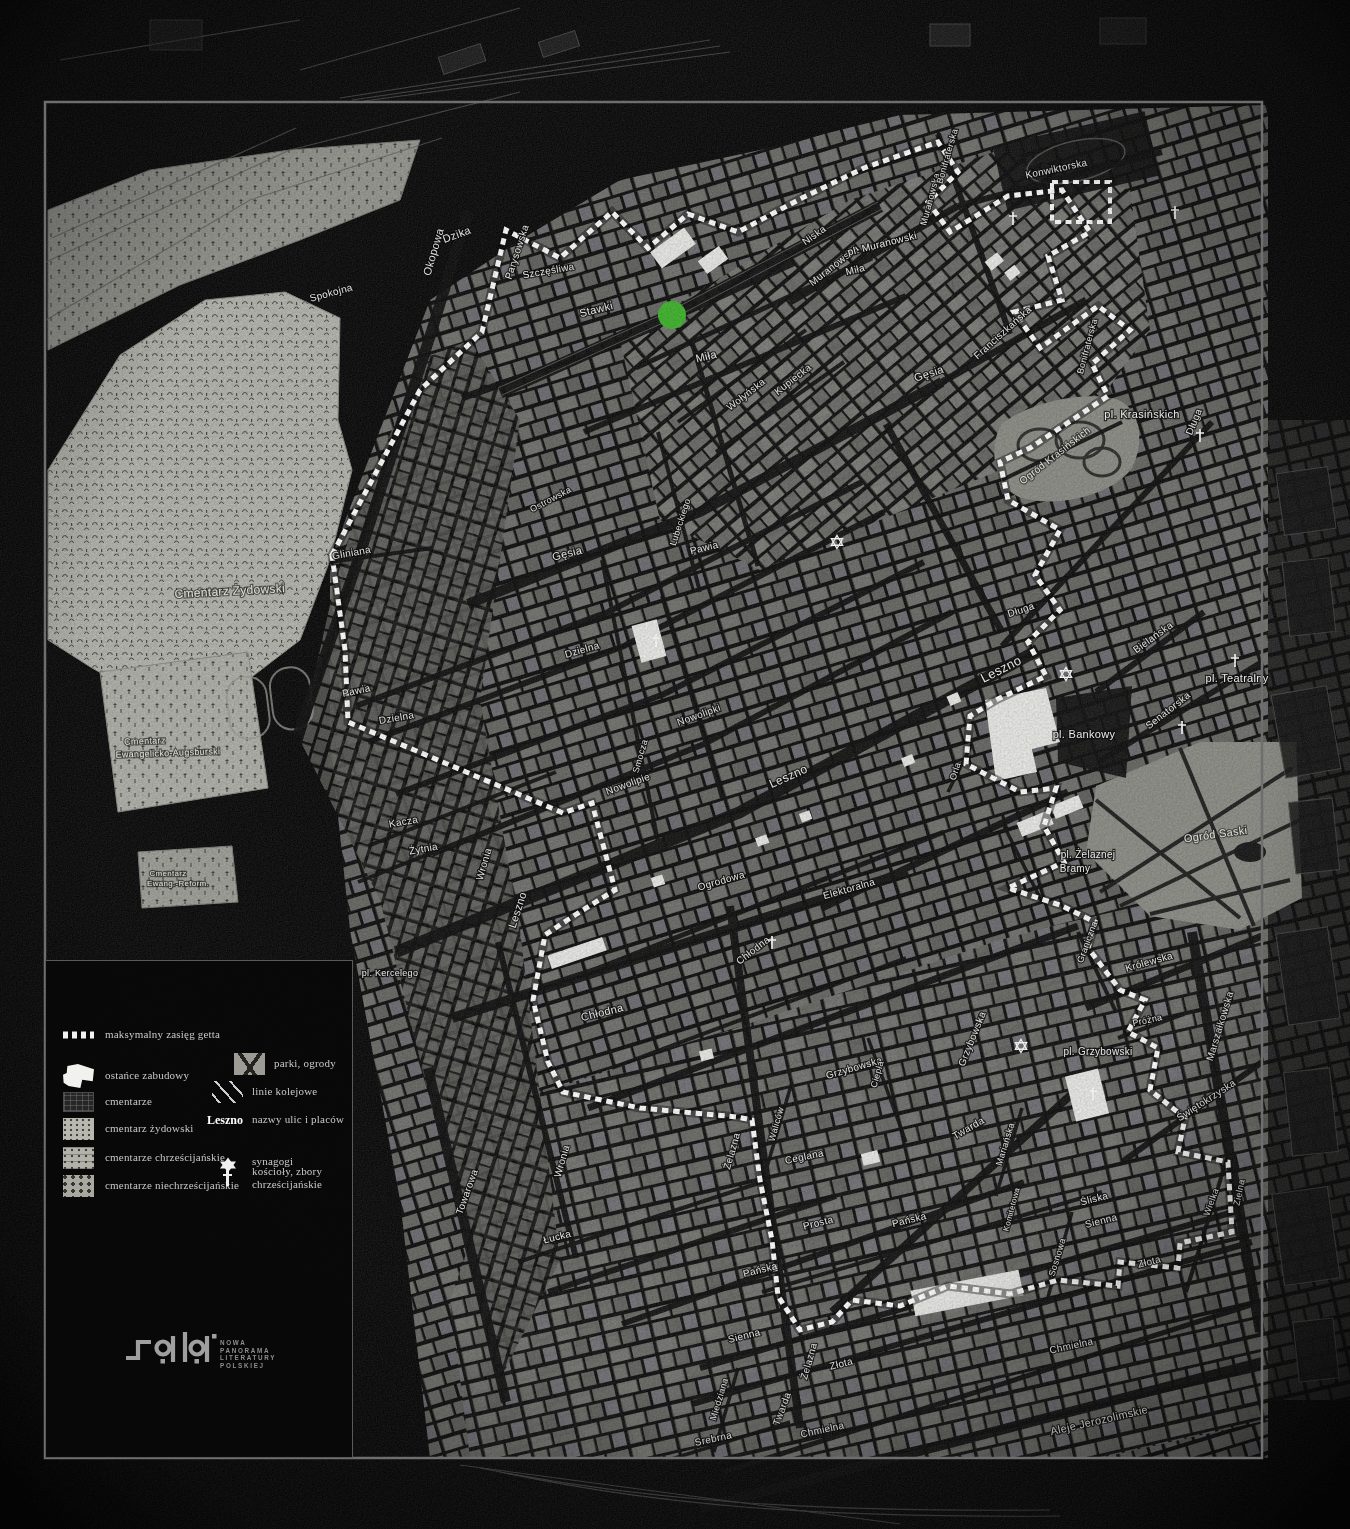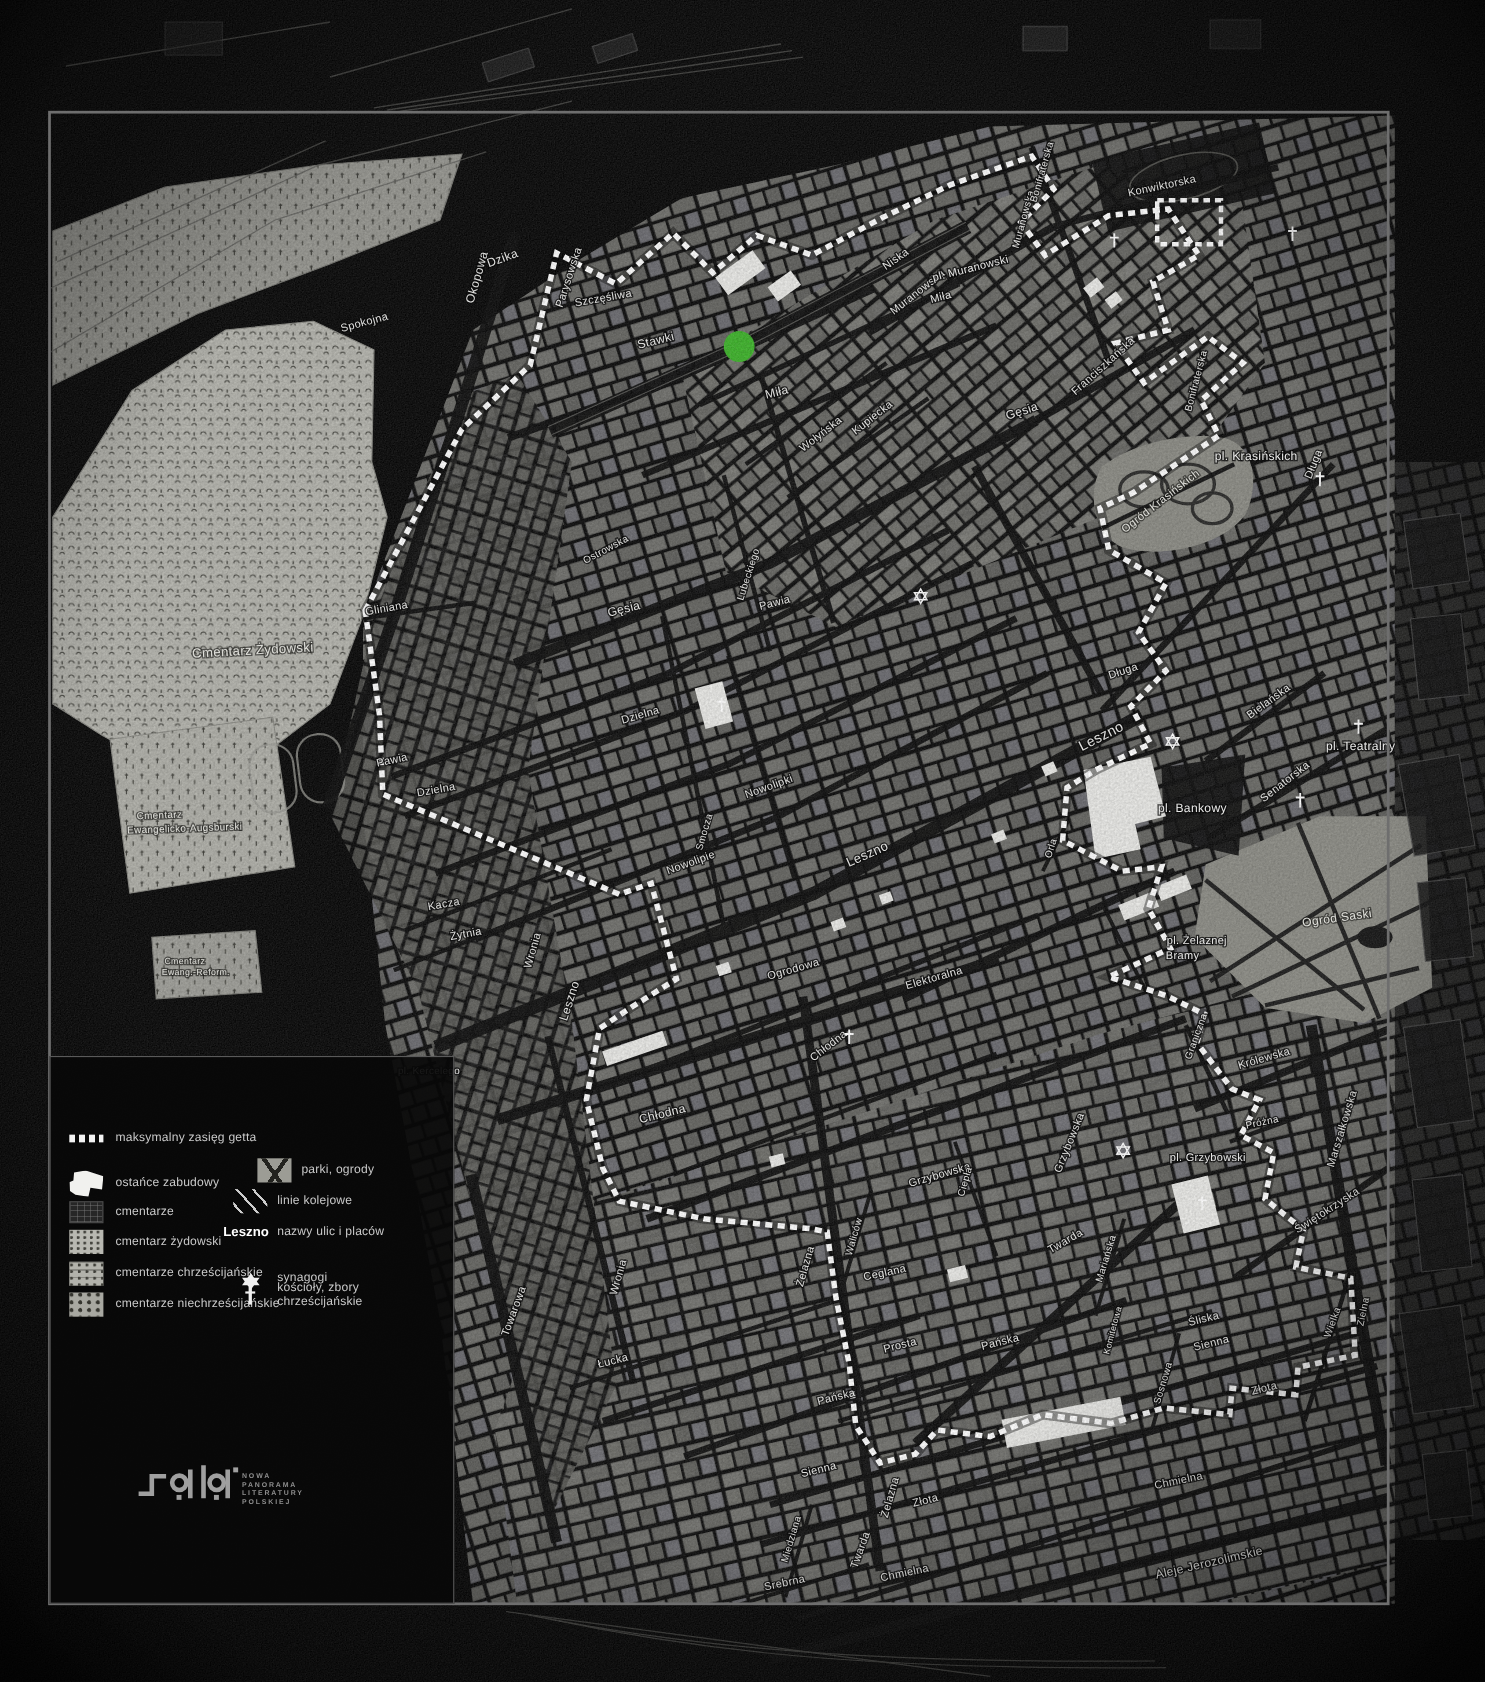--- a/index.html
+++ b/index.html
@@ -7,22 +7,22 @@
        font-family:"Liberation Sans",sans-serif;}
   #stage{position:absolute;inset:0;}
   svg.mapcanvas{position:absolute;left:0;top:0;display:block;}
   .maplabel{fill:#f1f1ef;font-family:"Liberation Sans",sans-serif;text-anchor:middle;
             paint-order:stroke;stroke:rgba(0,0,0,.78);stroke-width:2.4px;letter-spacing:.3px;}
   .maplabel.place{fill:#fbfbfa;}
   .maplabel.area{fill:#efefe9;stroke:rgba(25,25,22,.65);}
   .synagogue path{fill:none;stroke:#ffffff;stroke-width:1.4;}
   .church path{fill:none;stroke:#ffffff;stroke-width:1.7;}
   
-  #legend{position:absolute;left:45px;top:960px;width:368px;height:498px;
-          background:rgba(9,9,9,.93);border:1.5px solid #5a5a5a;box-sizing:border-box;}
+  #legend{position:absolute;left:45px;top:960px;width:308px;height:498px;
+          background:rgba(9,9,9,.93);border:1.5px solid #5a5a5a;box-sizing:border-box;font-family:Liberation Serif, serif;}
   .lrow{position:absolute;left:0;width:100%;height:26px;}
   .lrow .sw{position:absolute;left:17px;width:31px;top:50%;transform:translateY(-50%);}
   .lrow.rcol .sw{left:166px;}
   .llabel{position:absolute;left:59px;top:50%;transform:translateY(-50%);
           color:#c9c9c9;font-size:11px;letter-spacing:.2px;white-space:pre-line;line-height:1.2;}
   .rcol .llabel{left:206px;}
   .sw-dashed-line{height:7px;background:repeating-linear-gradient(90deg,#f3f3f3 0 5px,rgba(0,0,0,0) 5px 9px);}
   .sw-white-shape{height:24px;background:#f1f1ee;
       clip-path:polygon(0 45%,12% 38%,14% 8%,48% 0,100% 22%,96% 72%,62% 66%,56% 100%,18% 92%,2% 78%);}
   .sw-dark-blocks{height:20px;background:#262626;border:1px solid #4a4a4a;box-sizing:border-box;

